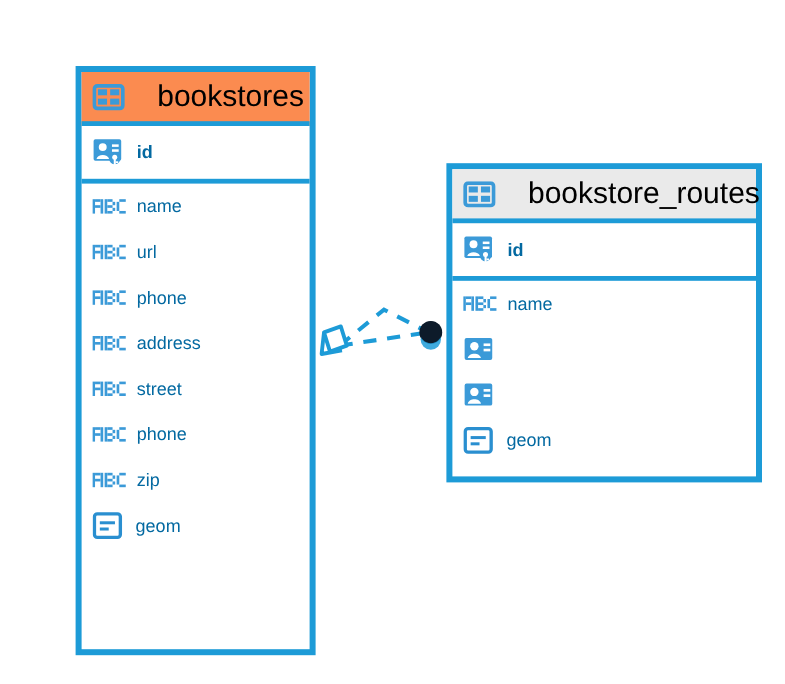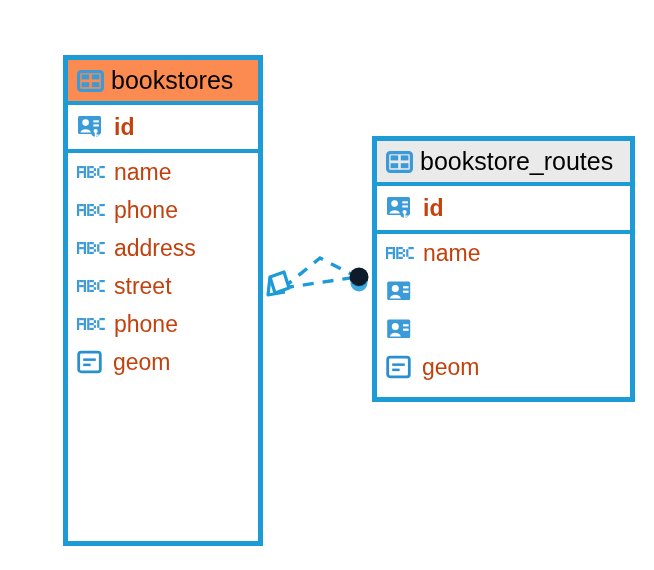--- a/index.html
+++ b/index.html
@@ -15,43 +15,43 @@
   
   .entity{
     position:absolute;
     box-sizing:border-box;
     background:#ffffff;
     border:5px solid #1d9bd7;
     z-index:3;
   }
   .entity-header{
     display:flex;align-items:center;
-    gap:7px;
+    gap:27px;
     padding:4px 10px 4px 9px;
     height:45px;
     box-sizing:border-box;
     border-bottom:4px solid #1d9bd7;
   }
   .entity-header .title{
     font-size:25px;
     color:#000000;
     line-height:1;
     white-space:nowrap;
   }
   .entity-body{display:block;}
   .row{
     display:flex;align-items:center;
     gap:9px;
     height:38px;
     box-sizing:border-box;
     padding:0 10px 0 9px;
   }
   .row .label{
-    font-size:23px;
-    color:#c2410c;
+    font-size:15px;
+    color:#0369a1;
     line-height:1;
     white-space:nowrap;
   }
   .row.pk{height:48px;border-bottom:4px solid #1d9bd7;}
   .row.pk .label{font-weight:bold;}
 
   
   .ico{flex:0 0 auto;display:block;}
   .ico svg{display:block;}
 
@@ -131,20 +131,42 @@
               <rect x="12.4" y="11.8" width="4.4" height="2.2"></rect>
               <rect x="22.4" y="2" width="5.4" height="2.2"></rect>
               <rect x="20.2" y="4.2" width="2.2" height="7.6"></rect>
               <rect x="22.4" y="11.8" width="5.4" height="2.2"></rect>
             </g>
           </svg>
         </span>
         <span class="label">name</span>
       </div>
 
+      <div class="row">
+        <span class="ico">
+          <svg width="28" height="16" viewBox="0 0 28 16">
+            <g fill="#3b9ad8">
+              <rect x="0" y="2" width="2.2" height="12"></rect>
+                <rect x="2.2" y="2" width="4.6" height="2.2"></rect>
+              <rect x="6.8" y="2" width="2.2" height="12"></rect>
+                <rect x="2.2" y="7" width="4.6" height="2.2"></rect>
+              <rect x="10.2" y="2" width="2.2" height="12"></rect>
+                <rect x="12.4" y="2" width="4.4" height="2.2"></rect>
+              <rect x="16.8" y="4.2" width="2.2" height="2.8"></rect>
+                <rect x="12.4" y="7" width="4.4" height="2.2"></rect>
+              <rect x="16.8" y="9.2" width="2.2" height="2.6"></rect>
+                <rect x="12.4" y="11.8" width="4.4" height="2.2"></rect>
+              <rect x="22.4" y="2" width="5.4" height="2.2"></rect>
+                <rect x="20.2" y="4.2" width="2.2" height="7.6"></rect>
+              <rect x="22.4" y="11.8" width="5.4" height="2.2"></rect>
+            </g>
+          </svg>
+        </span>
+        <span class="label">url</span>
+      </div>
 
       <div class="row">
         <span class="ico">
           <svg width="28" height="16" viewBox="0 0 28 16">
             <g fill="#3b9ad8">
               <rect x="0" y="2" width="2.2" height="12"></rect>
                 <rect x="2.2" y="2" width="4.6" height="2.2"></rect>
               <rect x="6.8" y="2" width="2.2" height="12"></rect>
                 <rect x="2.2" y="7" width="4.6" height="2.2"></rect>
               <rect x="10.2" y="2" width="2.2" height="12"></rect>
@@ -225,20 +247,42 @@
                 <rect x="12.4" y="11.8" width="4.4" height="2.2"></rect>
               <rect x="22.4" y="2" width="5.4" height="2.2"></rect>
                 <rect x="20.2" y="4.2" width="2.2" height="7.6"></rect>
               <rect x="22.4" y="11.8" width="5.4" height="2.2"></rect>
             </g>
           </svg>
         </span>
         <span class="label">phone</span>
       </div>
 
+      <div class="row">
+        <span class="ico">
+          <svg width="28" height="16" viewBox="0 0 28 16">
+            <g fill="#3b9ad8">
+              <rect x="0" y="2" width="2.2" height="12"></rect>
+                <rect x="2.2" y="2" width="4.6" height="2.2"></rect>
+              <rect x="6.8" y="2" width="2.2" height="12"></rect>
+                <rect x="2.2" y="7" width="4.6" height="2.2"></rect>
+              <rect x="10.2" y="2" width="2.2" height="12"></rect>
+                <rect x="12.4" y="2" width="4.4" height="2.2"></rect>
+              <rect x="16.8" y="4.2" width="2.2" height="2.8"></rect>
+                <rect x="12.4" y="7" width="4.4" height="2.2"></rect>
+              <rect x="16.8" y="9.2" width="2.2" height="2.6"></rect>
+                <rect x="12.4" y="11.8" width="4.4" height="2.2"></rect>
+              <rect x="22.4" y="2" width="5.4" height="2.2"></rect>
+                <rect x="20.2" y="4.2" width="2.2" height="7.6"></rect>
+              <rect x="22.4" y="11.8" width="5.4" height="2.2"></rect>
+            </g>
+          </svg>
+        </span>
+        <span class="label">zip</span>
+      </div>
 
 
       <div class="row">
         <span class="ico">
           <svg width="27" height="24" viewBox="0 0 27 24">
             <rect x="1.7" y="2.2" width="21.6" height="19.6" rx="2.4" fill="#ffffff" stroke="#2a8fd0" stroke-width="2.8"></rect>
             <rect x="6.2" y="8.4" width="12.6" height="2.5" fill="#2a8fd0"></rect>
             <rect x="6.2" y="13.6" width="7.4" height="2.5" fill="#2a8fd0"></rect>
           </svg>
         </span>

